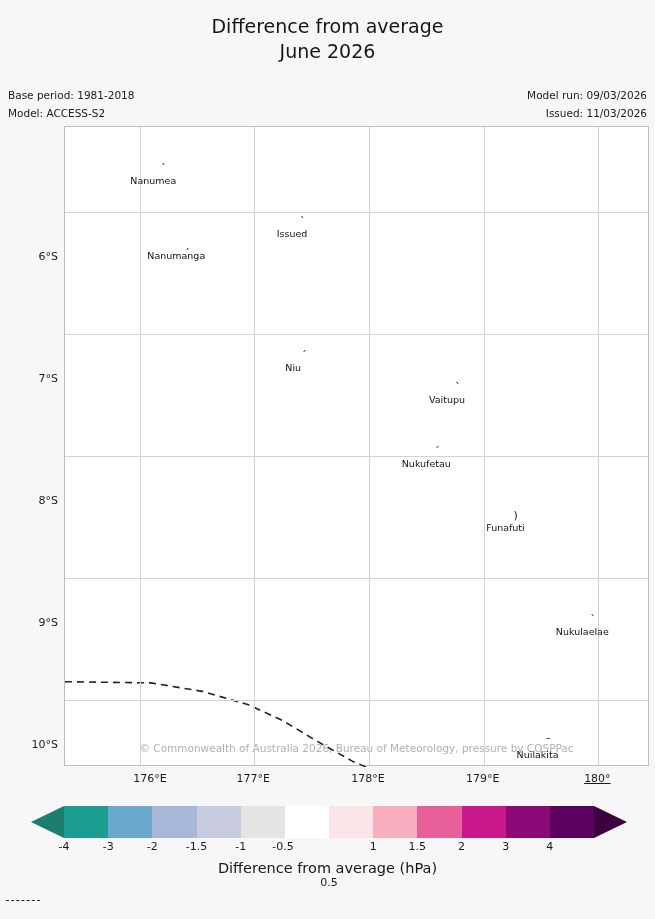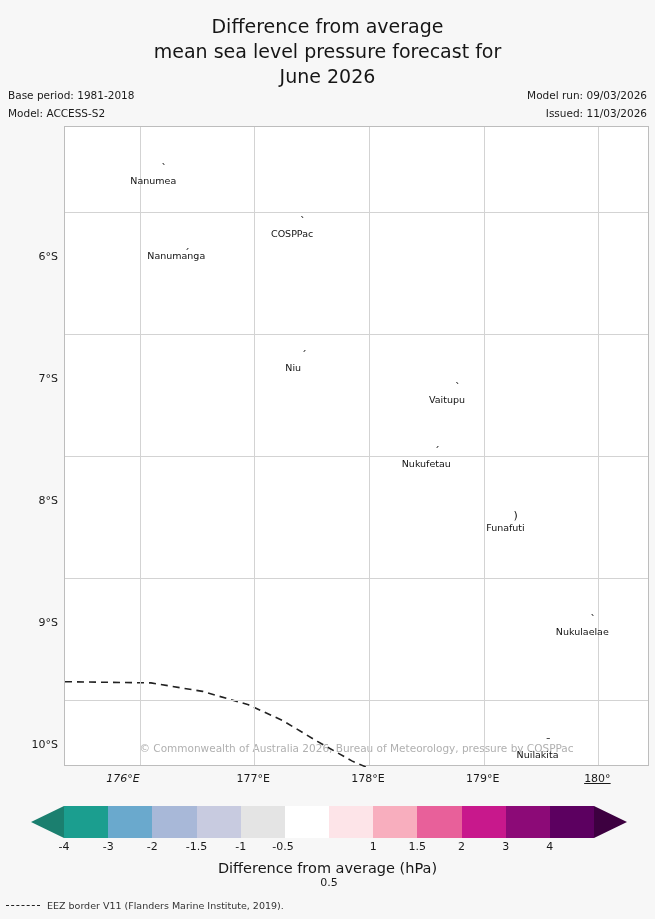--- a/index.html
+++ b/index.html
@@ -174,21 +174,20 @@
     border-top: 1px dashed #222;
     height: 0;
     margin-right: 2px;
   }
 </style>
 </head>
 <body>
 
 <div id="title-block">
   <div>Difference from average</div>
-  <div>mean sea level pressure forecast for</div>
   <div>June 2026</div>
 </div>
 
 <div class="meta" id="meta-left">
   <div>Base period: 1981-2018</div>
   <div>Model: ACCESS-S2</div>
 </div>
 <div class="meta" id="meta-right">
   <div>Model run: 09/03/2026</div>
   <div>Issued: 11/03/2026</div>
@@ -206,21 +205,21 @@
     <div class="gridline-v" style="left: 418.676px;"></div>
     <div class="gridline-v" style="left: 533.382px;"></div>
     <div class="gridline-h" style="top: 85.3333px;"></div>
     <div class="gridline-h" style="top: 207.238px;"></div>
     <div class="gridline-h" style="top: 329.143px;"></div>
     <div class="gridline-h" style="top: 451.048px;"></div>
     <div class="gridline-h" style="top: 572.952px;"></div>
     <div class="islet" style="left: 96.3235px; top: 36.3238px;">`</div>
     <div class="island" style="left: 88.3235px; top: 48.3238px;">Nanumea</div>
     <div class="islet" style="left: 235.118px; top: 88.7429px;">`</div>
-    <div class="island" style="left: 227.118px; top: 100.743px;">COSPPac</div>
+    <div class="island" style="left: 227.118px; top: 100.743px;">Issued</div>
     <div class="islet" style="left: 119.265px; top: 110.686px;">ˏ</div>
     <div class="island" style="left: 111.265px; top: 122.686px;">Nanumanga</div>
     <div class="islet" style="left: 236.265px; top: 222.838px;">ˊ</div>
     <div class="island" style="left: 228.265px; top: 234.838px;">Niu</div>
     <div class="islet" style="left: 389.971px; top: 254.533px;">ˋ</div>
     <div class="island" style="left: 381.971px; top: 266.533px;">Vaitupu</div>
     <div class="islet" style="left: 369.324px; top: 319.143px;">ˊ</div>
     <div class="island" style="left: 361.324px; top: 331.143px;">Nukufetau</div>
     <div class="islet" style="left: 448.471px; top: 382.533px;">)</div>
     <div class="island" style="left: 440.471px; top: 394.533px;">Funafuti</div>
@@ -232,21 +231,21 @@
 
 <div id="ylabels">
     <div class="ylabel" style="top: 204.333px;">6°S</div>
     <div class="ylabel" style="top: 326.238px;">7°S</div>
     <div class="ylabel" style="top: 448.143px;">8°S</div>
     <div class="ylabel" style="top: 570.048px;">9°S</div>
     <div class="ylabel" style="top: 691.952px;">10°S</div>
   </div>
 
 <div id="xlabels">
-    <div class="xlabel" style="left: 123px; font-style: italic;">176°E</div>
+    <div class="xlabel" style="left: 150px;">176°E</div>
     <div class="xlabel" style="left: 253.265px;">177°E</div>
     <div class="xlabel" style="left: 367.971px;">178°E</div>
     <div class="xlabel" style="left: 482.676px;">179°E</div>
     <div class="xlabel" style="left: 597.382px; text-decoration: underline;">180°</div>
   </div>
 
 <div id="cbar-wrap">
   <div class="arrow" id="arrow-left" style="border-right-color: rgb(27, 127, 111);"></div>
   <div id="cbar">
       <div class="seg" style="background: rgb(27, 158, 143);"></div>
@@ -273,14 +272,13 @@
     <div class="cbar-tick" style="left: 342.167px;">1</div>
     <div class="cbar-tick" style="left: 386.333px;">1.5</div>
     <div class="cbar-tick" style="left: 430.5px;">2</div>
     <div class="cbar-tick" style="left: 474.667px;">3</div>
     <div class="cbar-tick" style="left: 518.833px;">4</div>
   </div>
 <div id="cbar-title">Difference from average (hPa)</div>
 
 <div id="footer">
   <span class="dash-sample"></span>
-  <span>EEZ border V11 (Flanders Marine Institute, 2019).</span>
 </div>
 
 </body></html>

